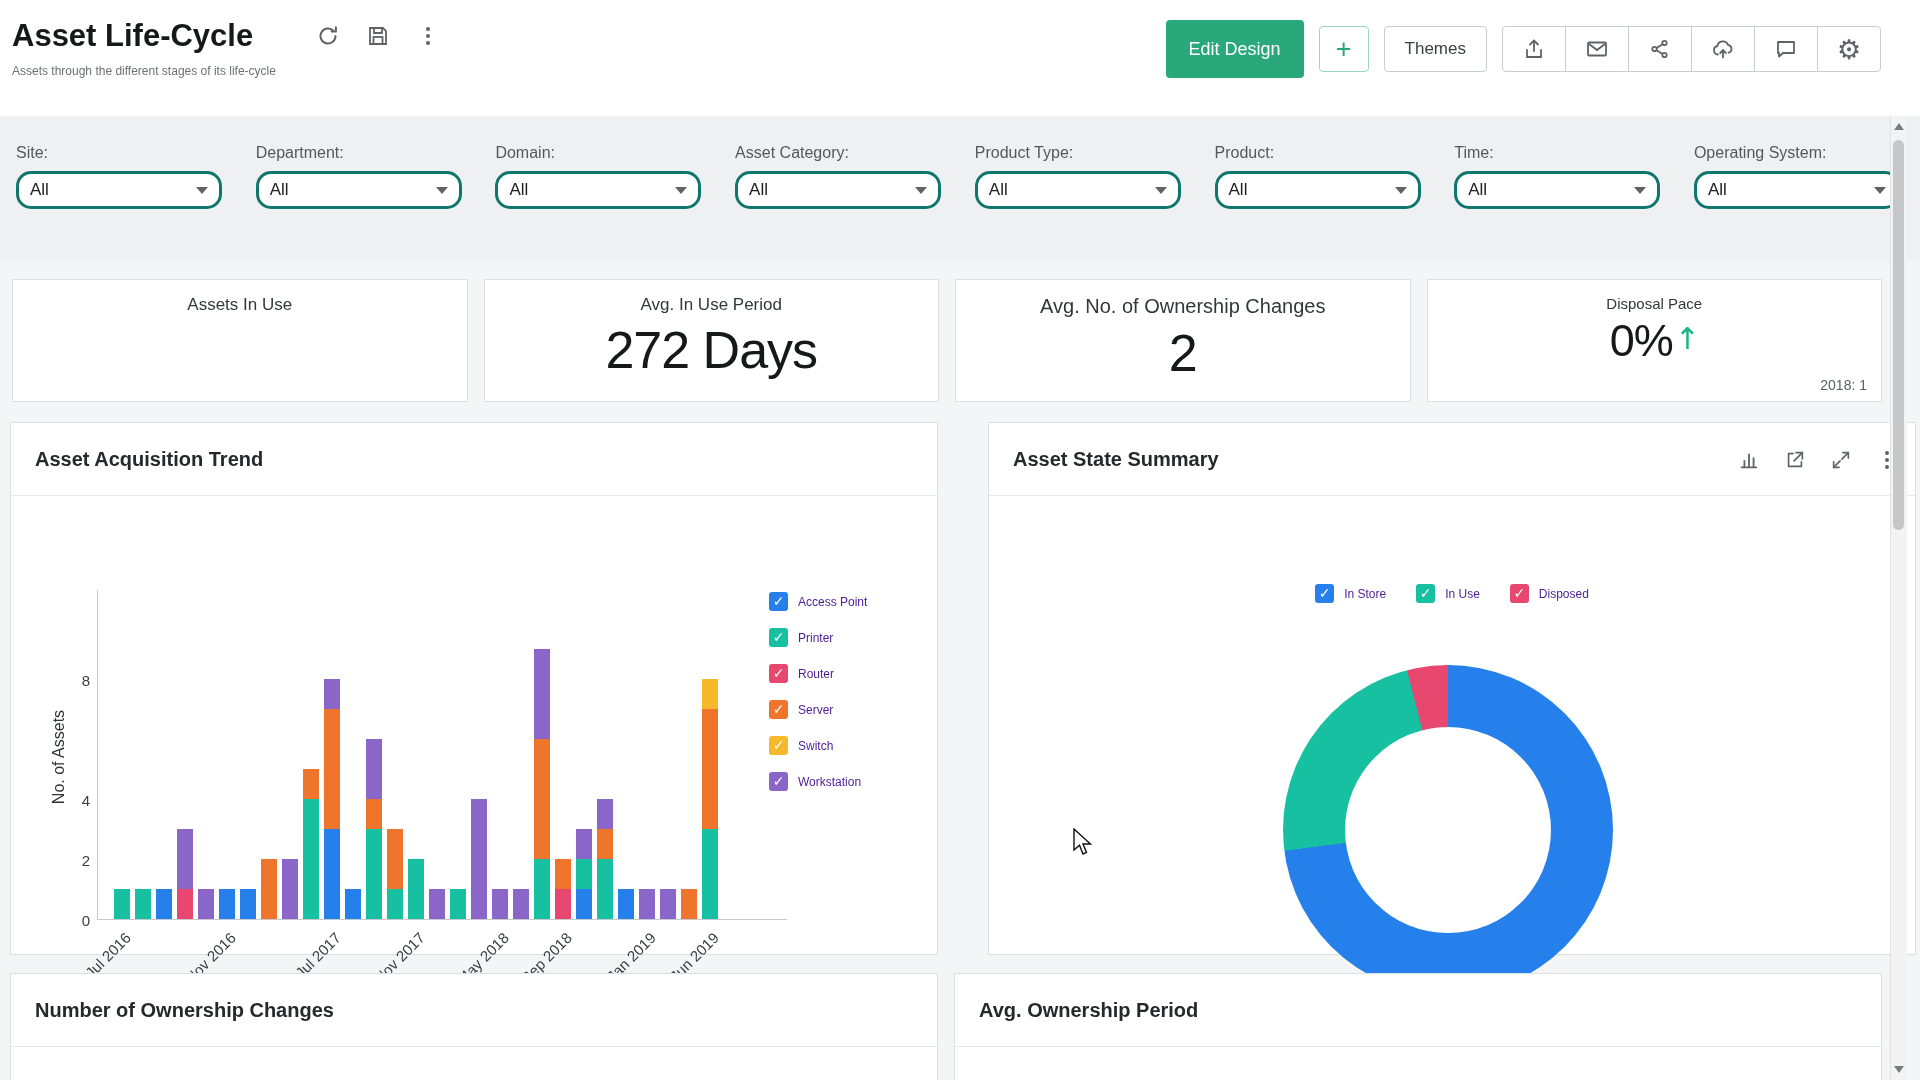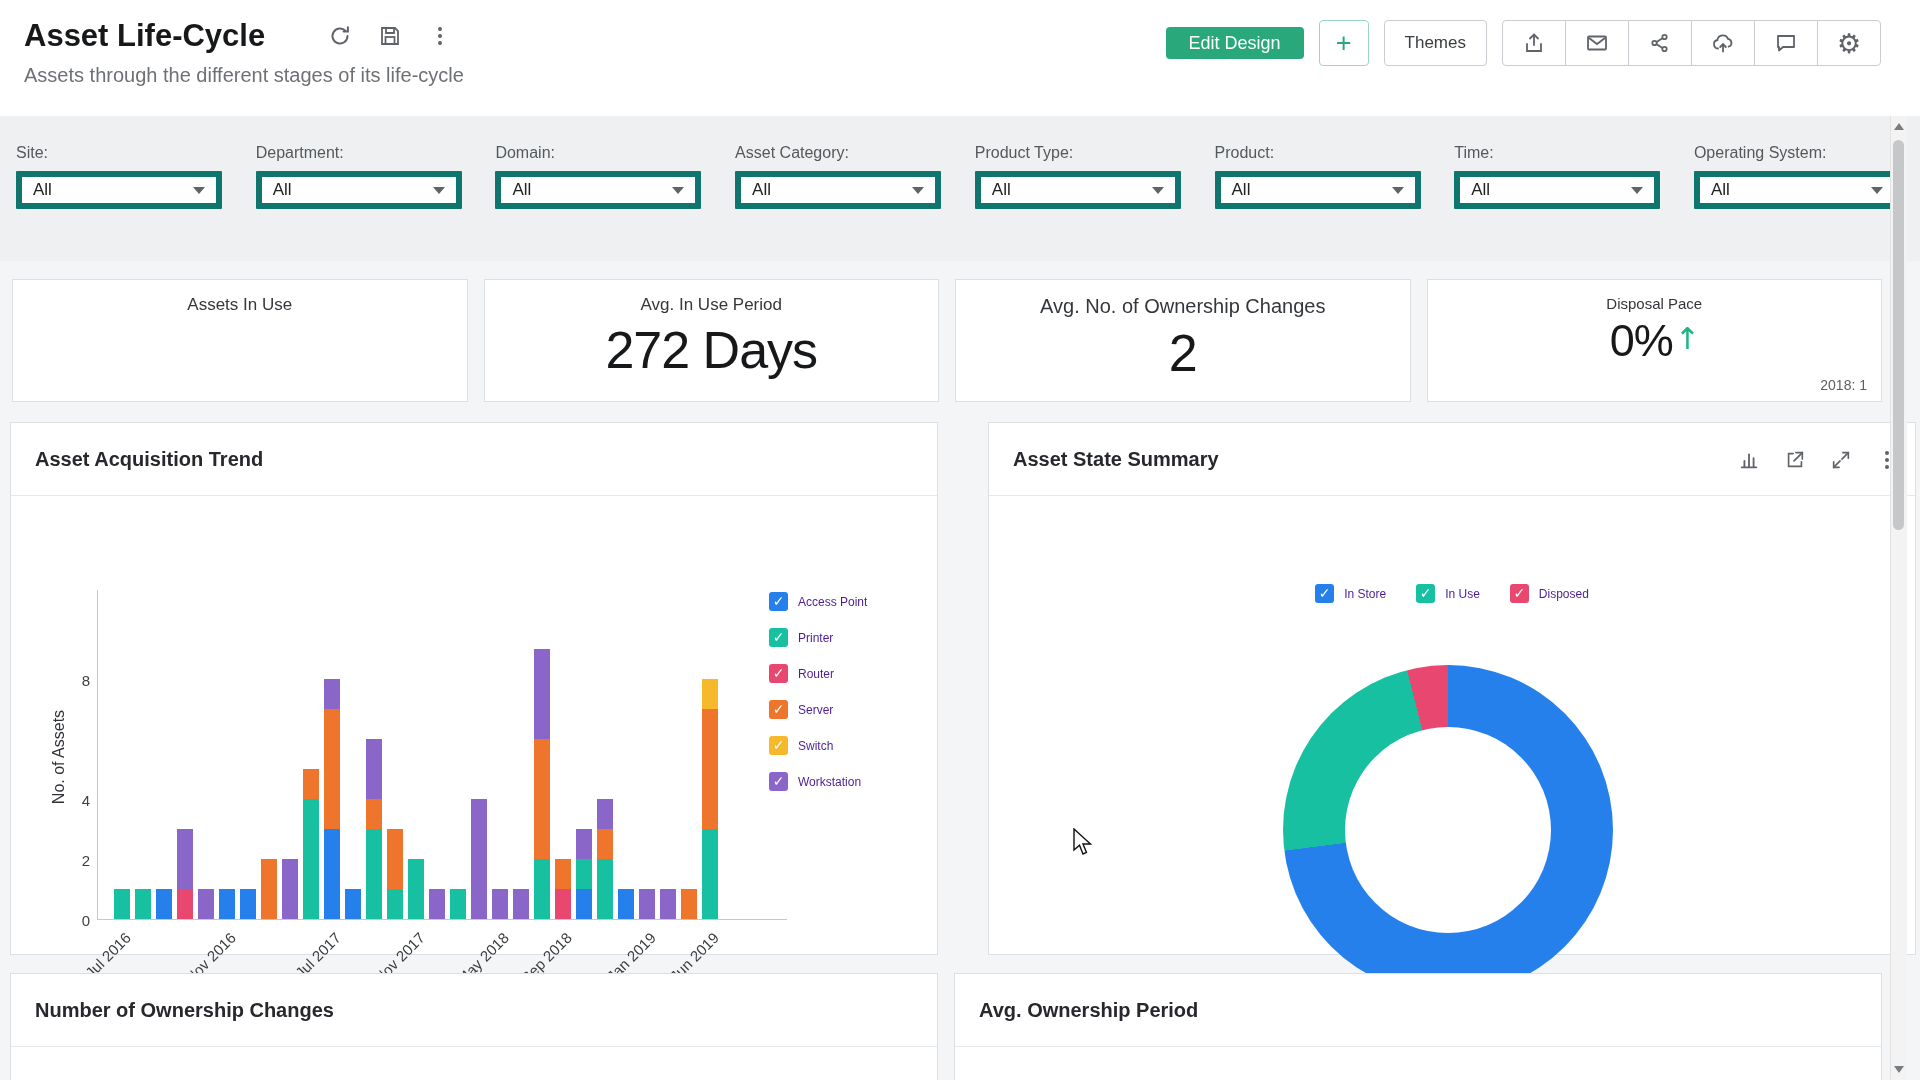--- a/index.html
+++ b/index.html
@@ -1,46 +1,46 @@
 <!DOCTYPE html>
 <html><head>
 <meta charset="utf-8">
 <style>
   * { margin:0; padding:0; box-sizing:border-box; }
   html,body { width:1920px; height:1080px; overflow:hidden; font-family:"Liberation Sans", sans-serif; background:#fff; }
   .page { position:relative; width:1920px; height:1080px; overflow:hidden; background:#fff; }
 
   
   .header { position:absolute; left:0; top:0; width:1920px; height:116px; background:#fff; z-index:2; }
-  .header-left { position:absolute; left:12px; top:18px;margin-left:12px; }
+  .header-left { position:absolute; left:12px; top:18px; }
   .title-row { display:flex; align-items:center; }
   .page-title { font-size:31px; font-weight:700; color:#17181a; }
   .title-icons { display:flex; gap:24px; margin-left:62px; align-items:center; }
   .icon-btn { background:none; border:none; padding:0; width:26px; height:26px; display:flex; align-items:center; justify-content:center; cursor:pointer; color:#5f6368; }
-  .subtitle { margin-top:10px; font-size:20px; color:#6d7075; }
+  .subtitle { margin-top:10px; font-size:12px; color:#6d7075; }
   .header-right { position:absolute; right:39px; top:20px; display:flex; gap:15px; align-items:center; }
-  .btn-primary { height:32px; padding:6px 23px; font-size:18px; background:#29a87b; color:#fff; border:none; border-radius:4px; cursor:pointer; font-family:inherit; }
+  .btn-primary { height:58px; padding:6px 23px; font-size:18px; background:#29a87b; color:#fff; border:none; border-radius:4px; cursor:pointer; font-family:inherit; }
   .btn-add { height:46px; width:50px; font-size:27px; line-height:1; color:#29a87b; border:1px solid #9bd8c1; background:#fff; border-radius:4px; cursor:pointer; }
   .btn-outline { height:46px; padding:0 20px; font-size:17px; color:#3c4043; border:1px solid #c9cdd1; background:#fff; border-radius:4px; cursor:pointer; font-family:inherit; }
   .icon-group { display:flex; }
   .icon-group .group-btn { width:64px; height:46px; border:1px solid #c9cdd1; background:#fff; margin-left:-1px; display:flex; align-items:center; justify-content:center; color:#5f6368; cursor:pointer; }
   .icon-group .group-btn:first-child { border-radius:4px 0 0 4px; margin-left:0; }
   .icon-group .group-btn:last-child { border-radius:0 4px 4px 0; }
   .gear-glyph { font-size:27px; color:#5f6368; font-family:"DejaVu Sans", sans-serif; }
   .dots { display:flex; flex-direction:column; gap:3px; }
   .dots i { width:4px; height:4px; border-radius:50%; background:#5f6368; }
 
   
   .content-bg { position:absolute; left:0; top:116px; width:1920px; height:964px; background:#f4f5f6; border-top:1px solid #e3e5e7; }
 
   
   .filter-strip { position:absolute; left:0; top:116px; width:1920px; height:145px; background:#eef0f1; display:flex; justify-content:space-between; padding:28px 20px 0 16px; z-index:1; }
   .filter { width:206px; }
   .flabel { font-size:16px; color:#55585c; margin-bottom:9px; }
-  .fselect { display:flex; align-items:center; justify-content:space-between; background:#fff; border:6px solid #0f766e; border-radius:1px; height:38px; padding:0 11px; font-size:17px; color:#222; cursor:pointer; }
+  .fselect { display:flex; align-items:center; justify-content:space-between; background:#fff; border:3px solid #0f766e; border-radius:15px; height:38px; padding:0 11px; font-size:17px; color:#222; cursor:pointer; }
   .caret { width:0; height:0; border-left:6px solid transparent; border-right:6px solid transparent; border-top:7px solid #5f6368; }
 
   
   .kpi-row { position:absolute; left:12px; top:279px; width:1870px; display:flex; gap:16px; z-index:1; }
   .kpi { flex:1; background:#fff; border:1px solid #dcdfe3; height:123px; position:relative; padding-top:15px; text-align:center; }
   .kpi-title { font-size:17px; color:#34373b; }
   .kpi-1 .kpi-title, .kpi-5 .kpi-title { font-size:15px; }
   .kpi-4 .kpi-title { font-size:20px; }
   .kpi-value { margin-top:5px; font-size:52px; color:#17181a; letter-spacing:-1px; }
   .kpi-1 .kpi-value, .kpi-5 .kpi-value { font-size:45px; margin-top:3px; }

